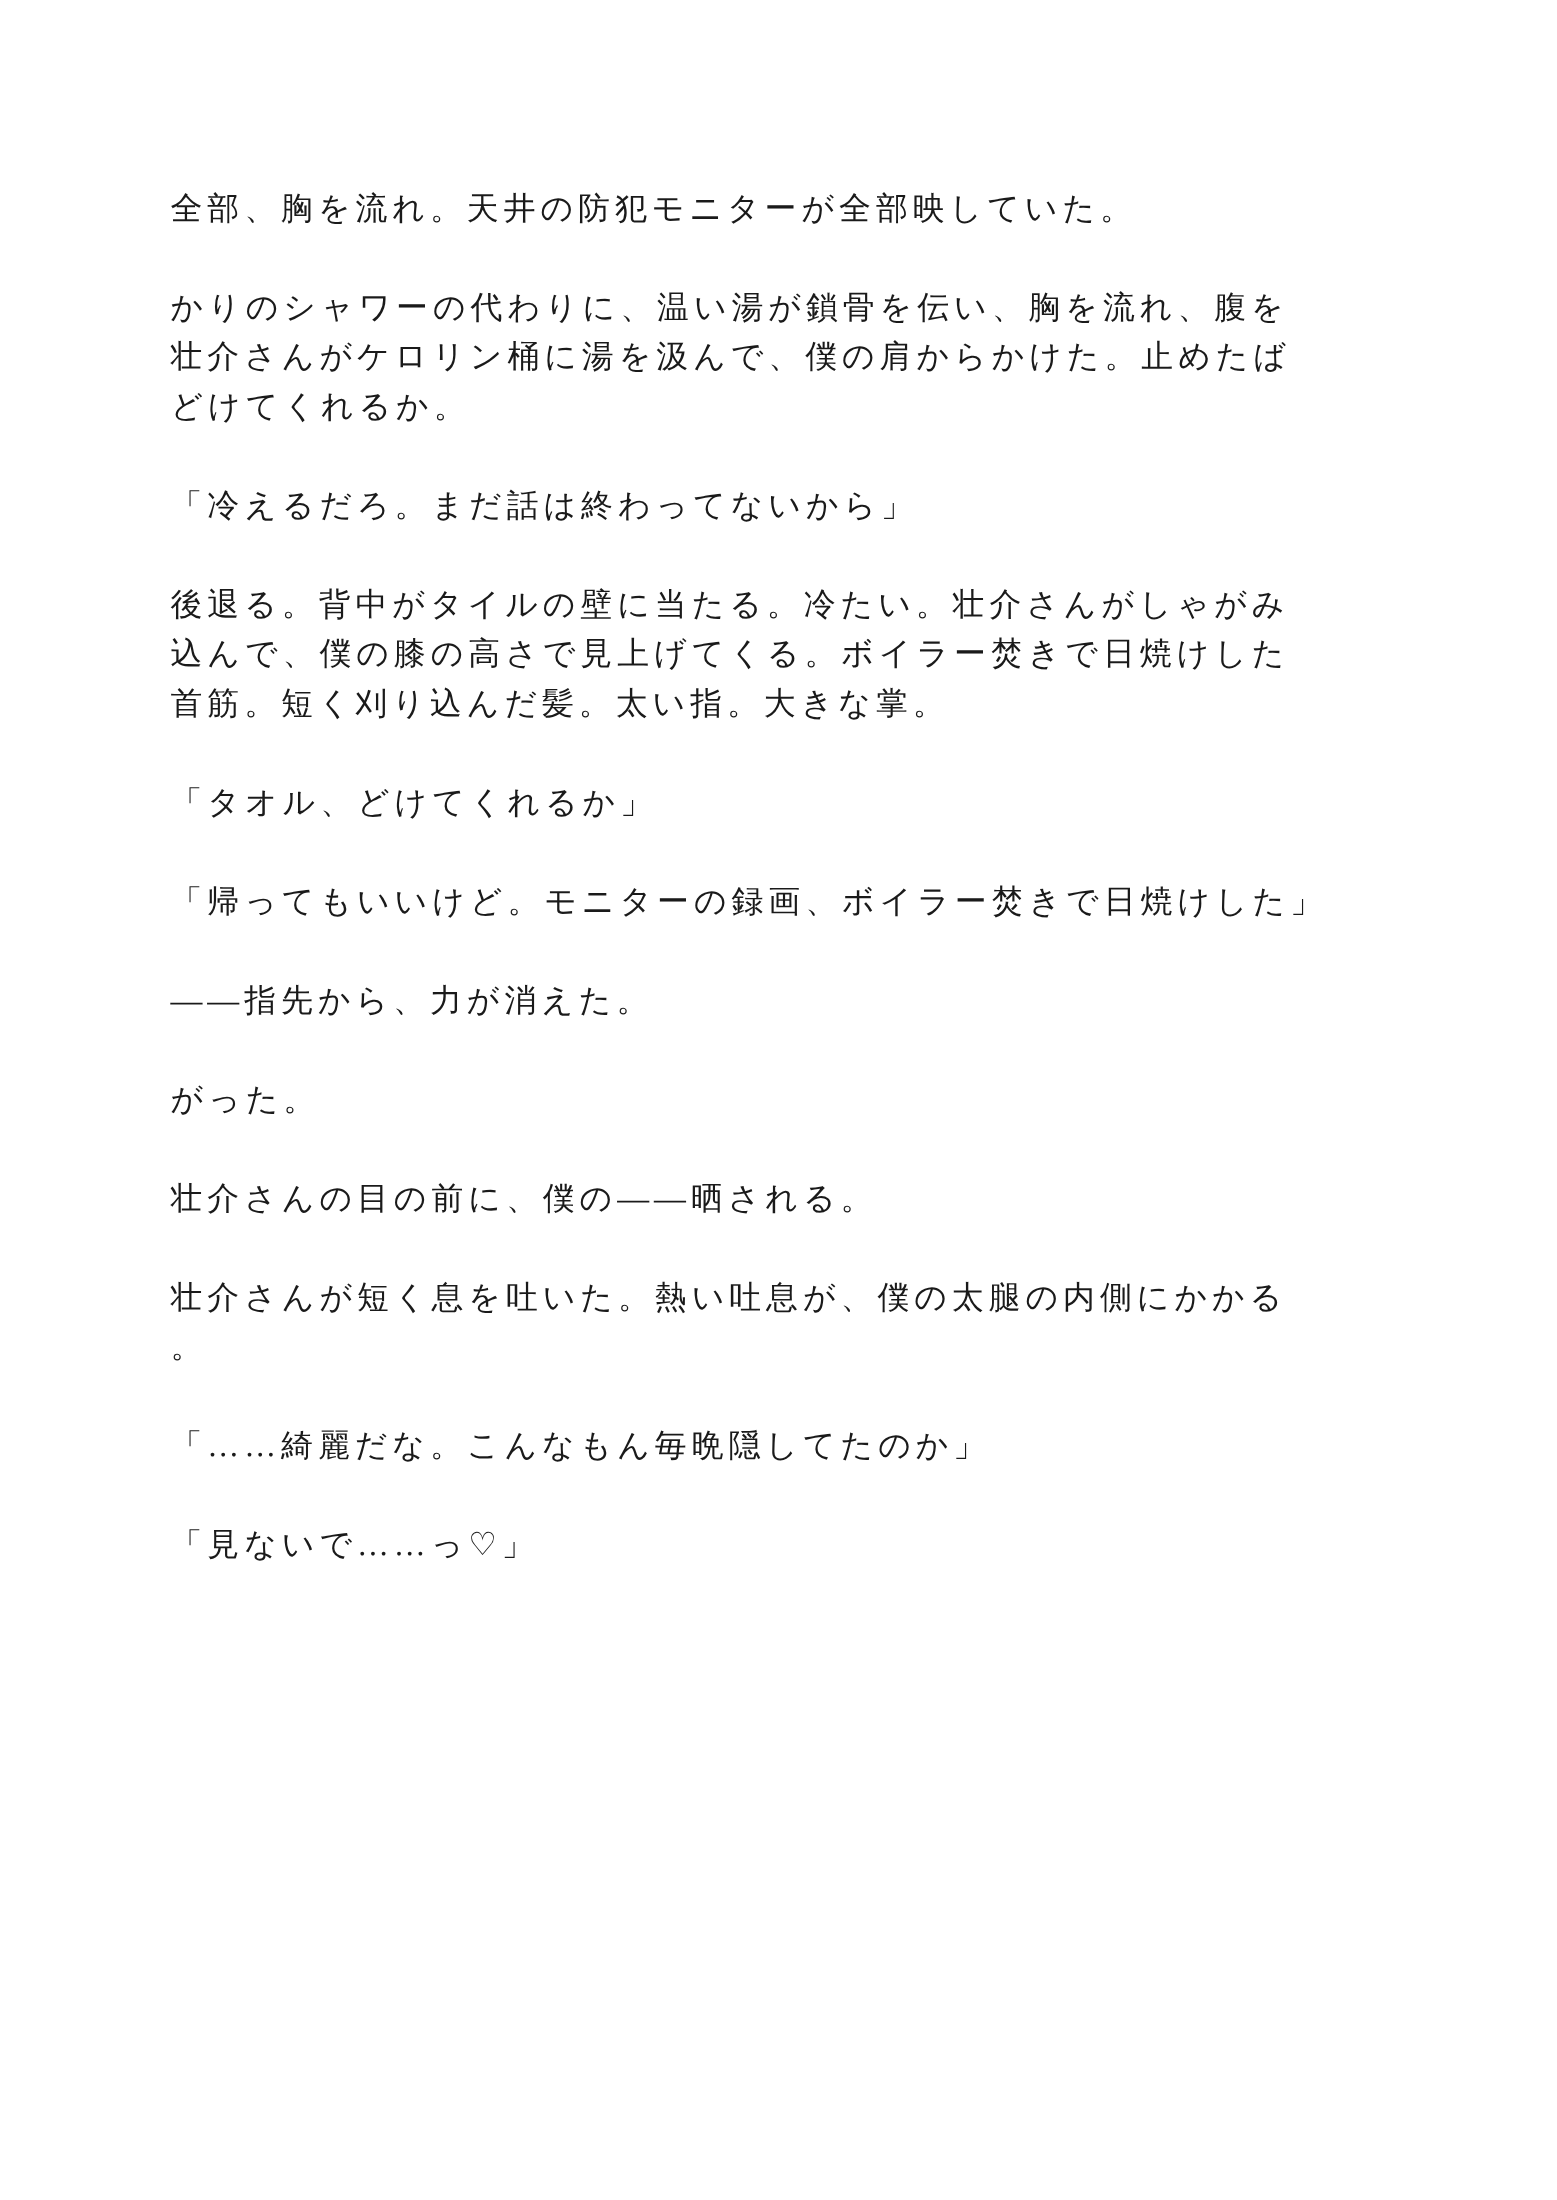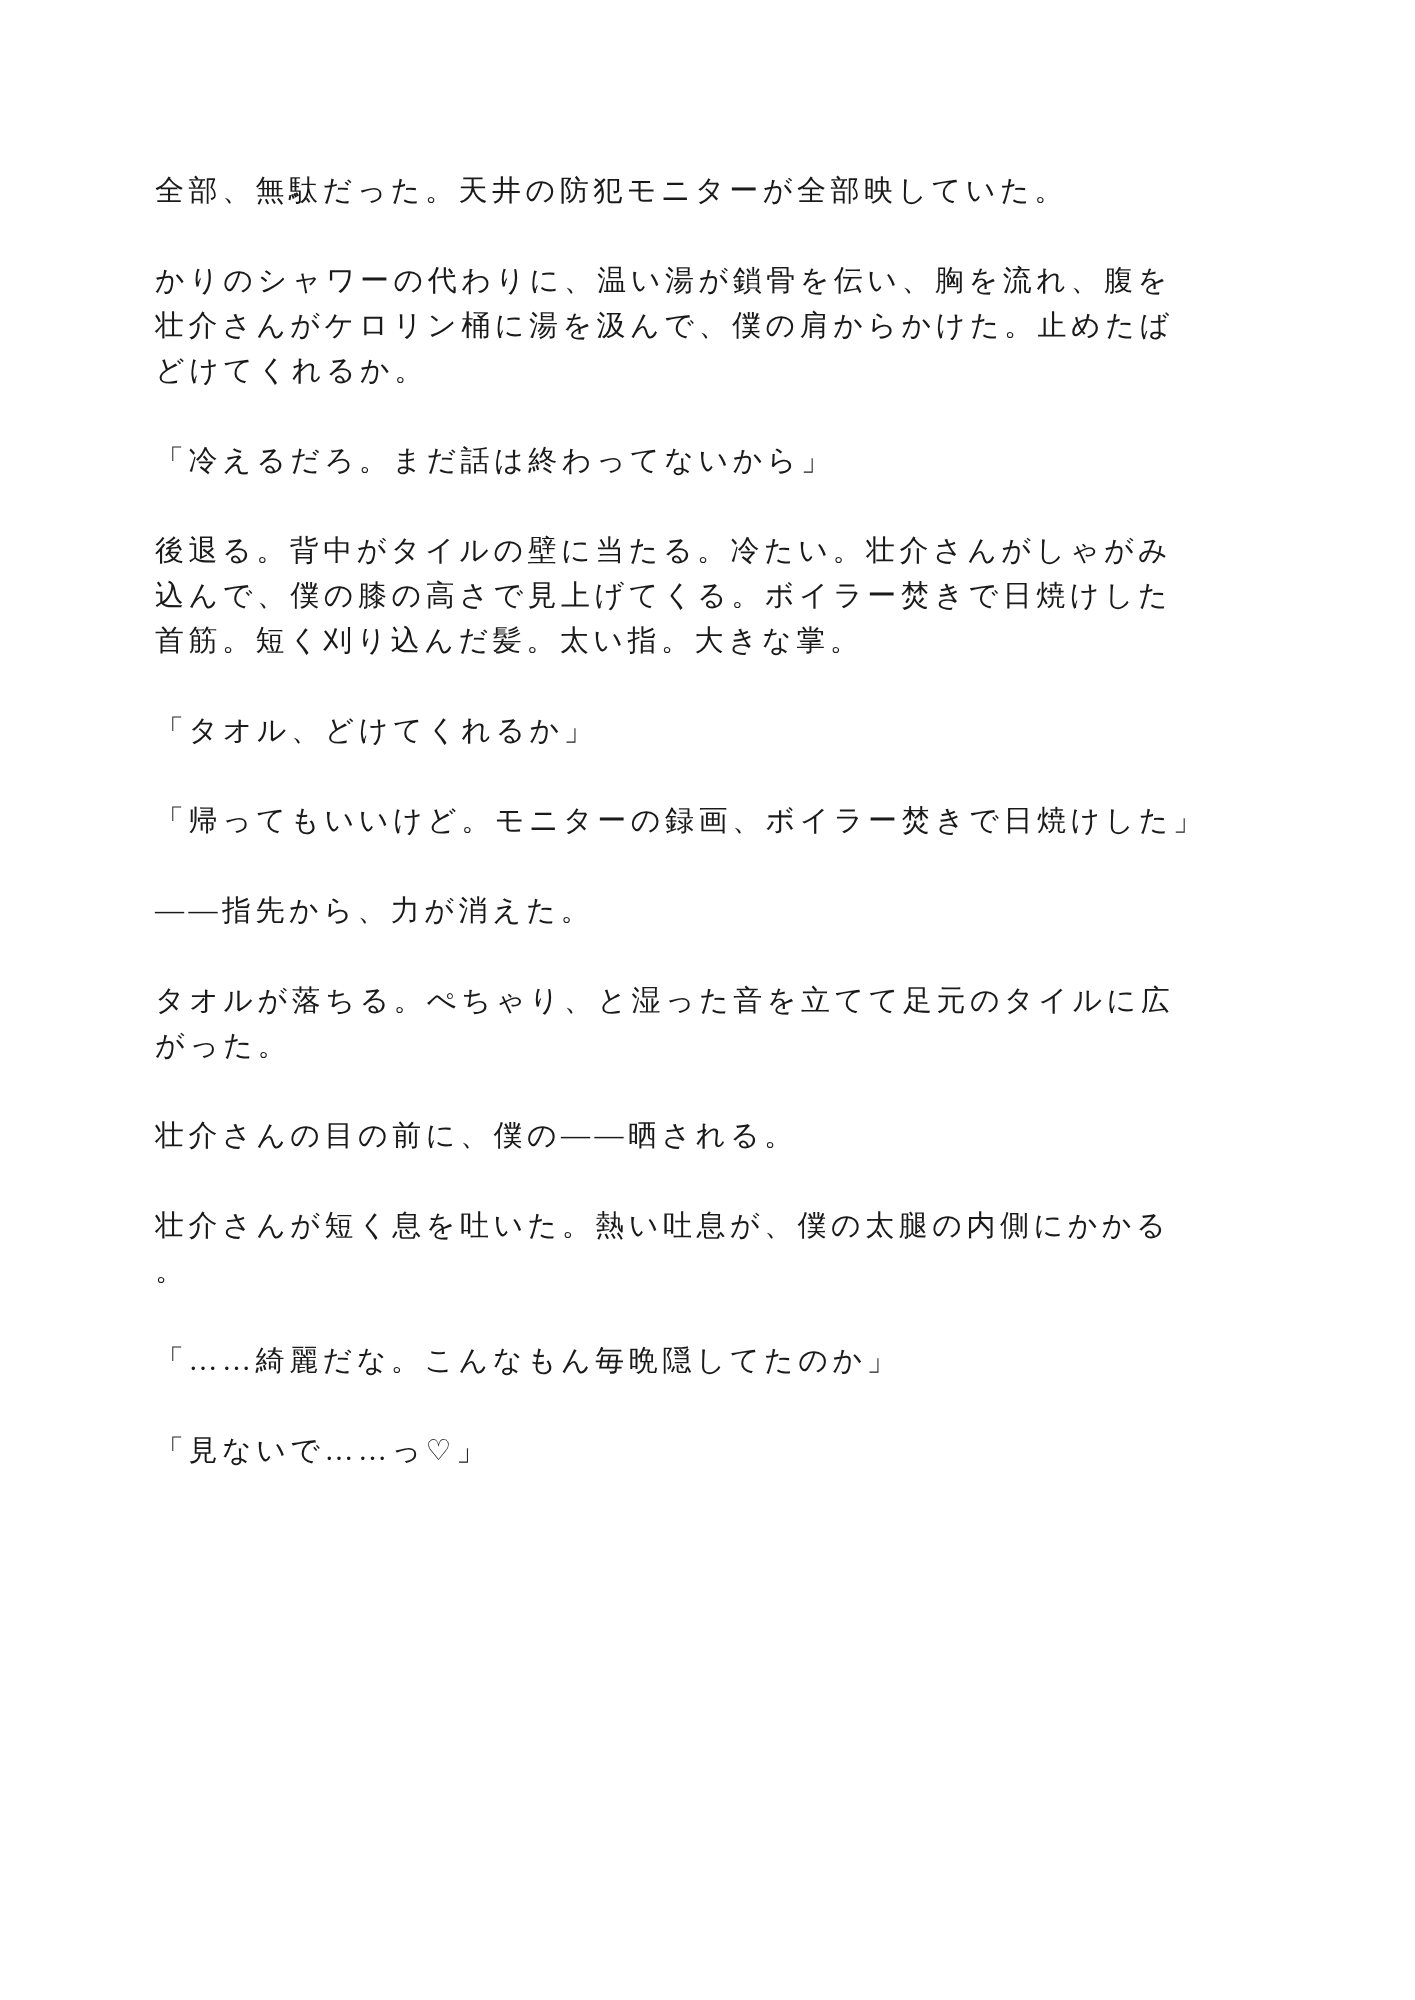--- a/index.html
+++ b/index.html
@@ -30,21 +30,21 @@
     white-space: nowrap;
     font-weight: 400;
   }
 </style>
 </head>
 <body>
 
 <div class="page">
 
   <p class="para">
-    <span class="line">全部、無駄だった。天井の防犯モニターが全部映していた。</span>
+    <span class="line">全部、胸を流れ。天井の防犯モニターが全部映していた。</span>
   </p>
 
   <p class="para">
     <span class="line">かりのシャワーの代わりに、温い湯が鎖骨を伝い、胸を流れ、腹を</span>
     <span class="line">壮介さんがケロリン桶に湯を汲んで、僕の肩からかけた。止めたば</span>
     <span class="line">どけてくれるか。</span>
   </p>
 
   <p class="para">
     <span class="line">「冷えるだろ。まだ話は終わってないから」</span>
@@ -63,21 +63,20 @@
 
   <p class="para">
     <span class="line">「帰ってもいいけど。モニターの録画、ボイラー焚きで日焼けした」</span>
   </p>
 
   <p class="para">
     <span class="line">——指先から、力が消えた。</span>
   </p>
 
   <p class="para">
-    <span class="line">タオルが落ちる。ぺちゃり、と湿った音を立てて足元のタイルに広</span>
     <span class="line">がった。</span>
   </p>
 
   <p class="para">
     <span class="line">壮介さんの目の前に、僕の——晒される。</span>
   </p>
 
 
   <p class="para">
     <span class="line">壮介さんが短く息を吐いた。熱い吐息が、僕の太腿の内側にかかる</span>

